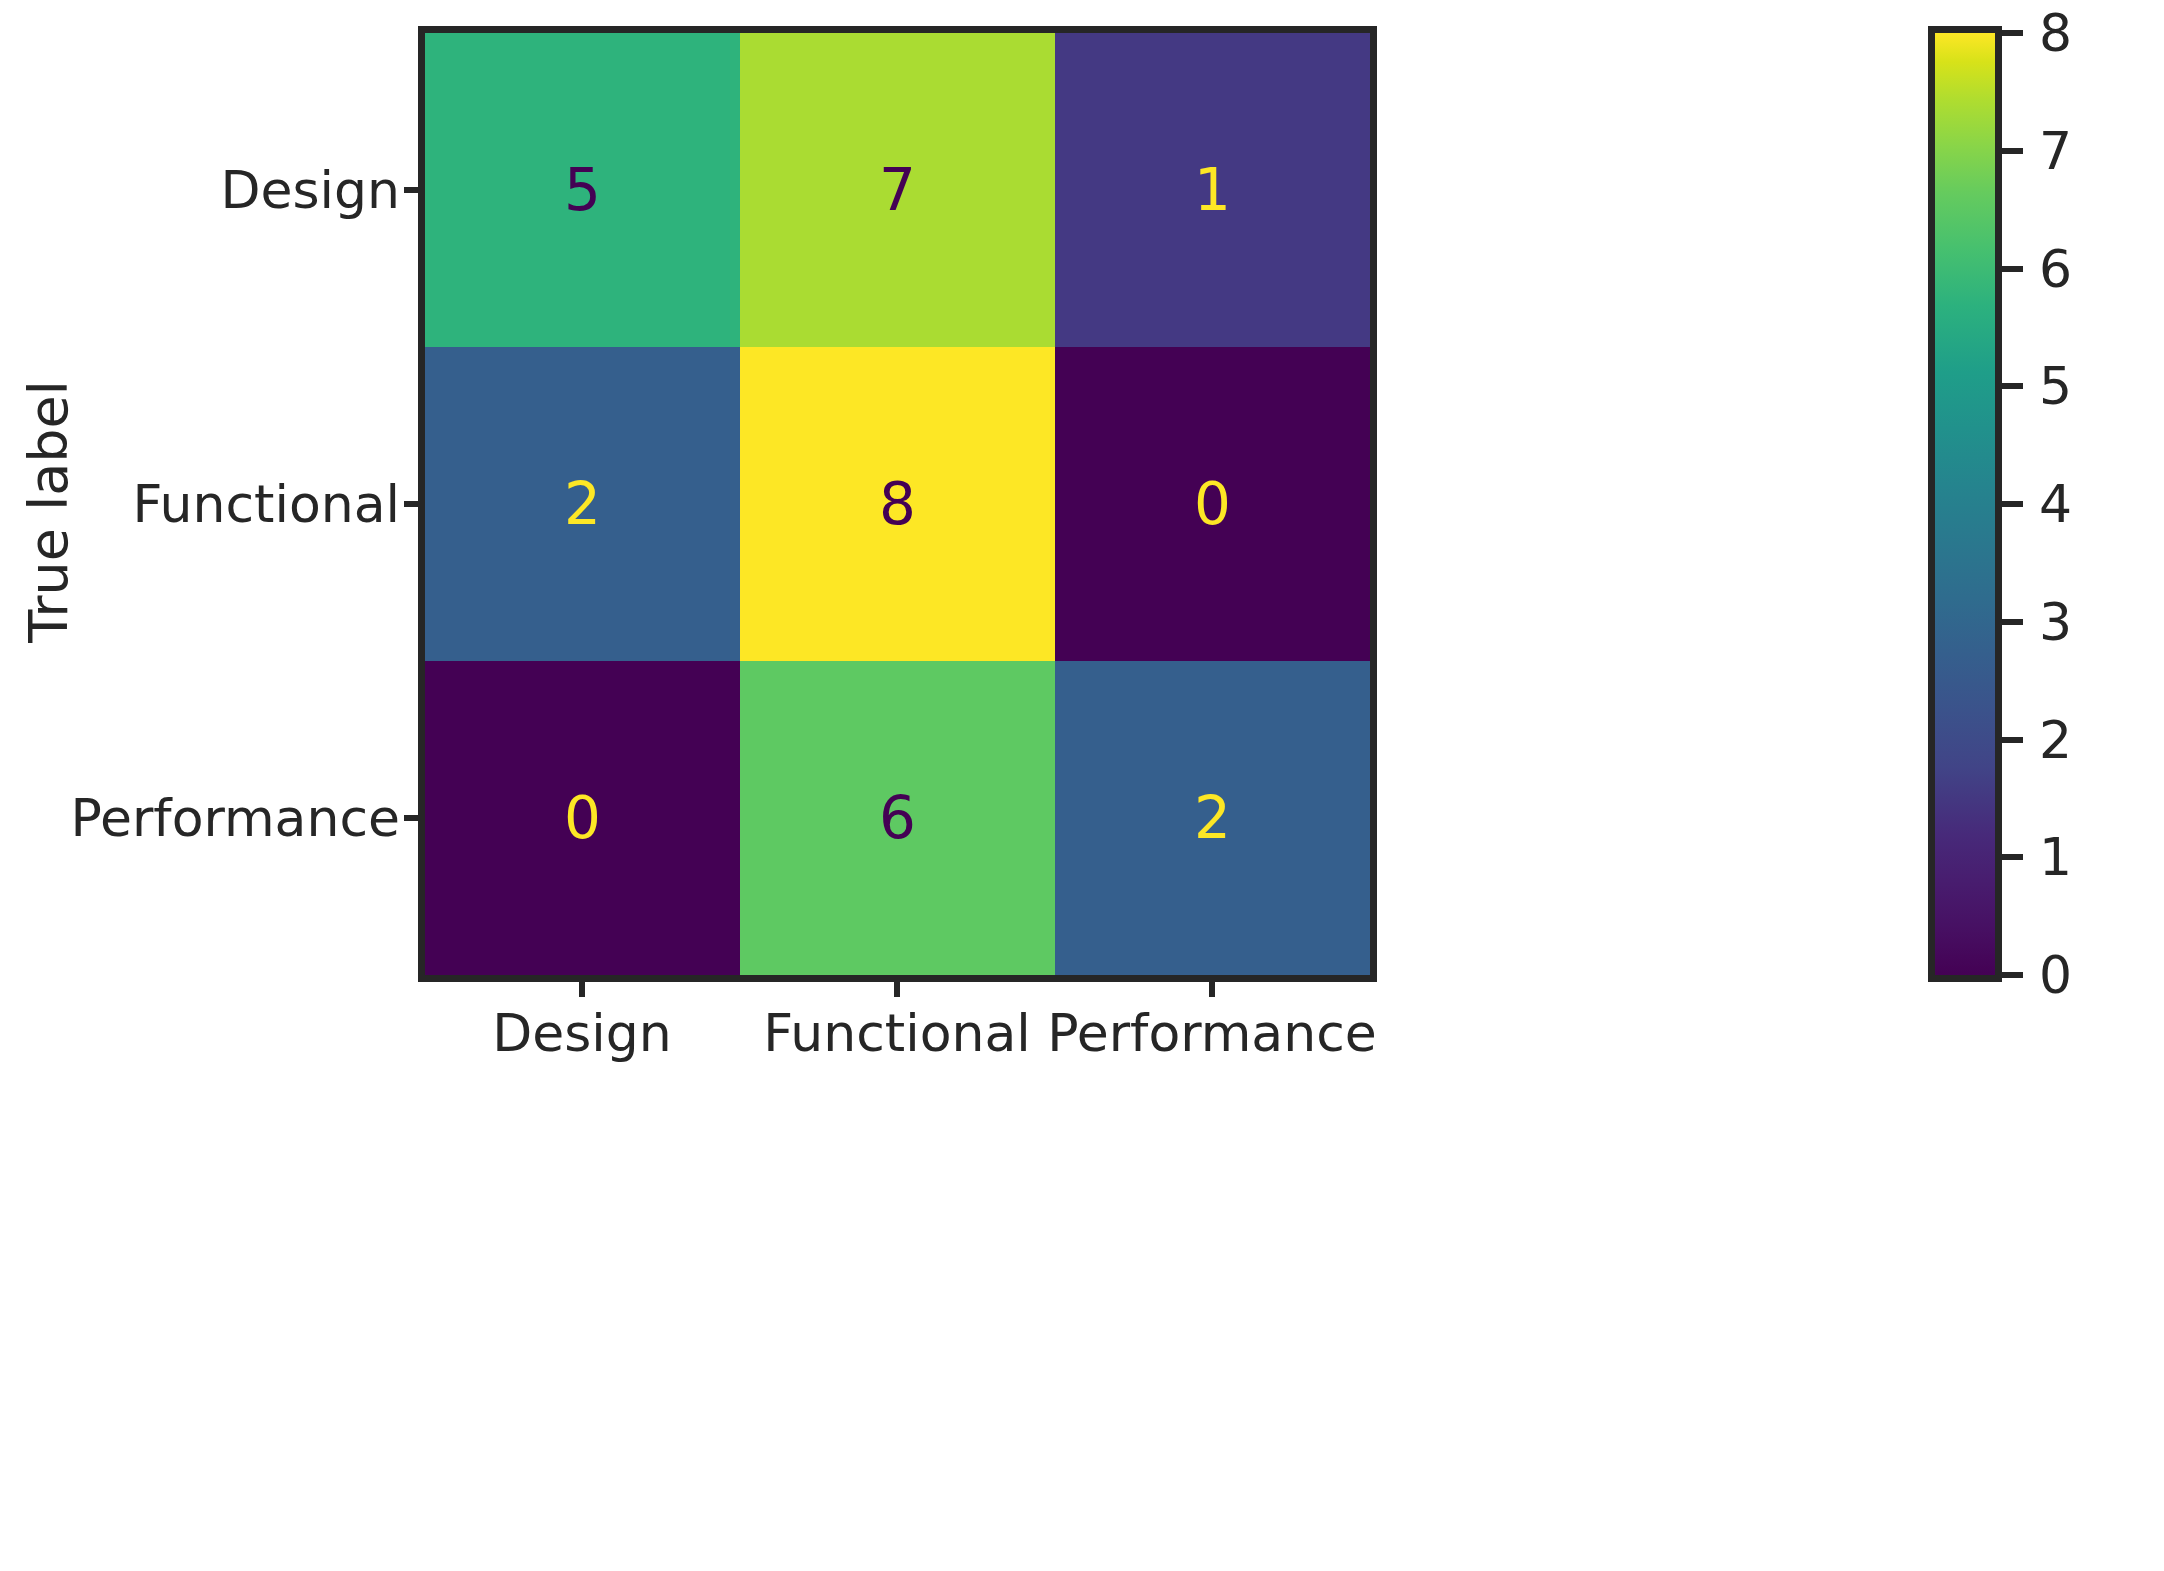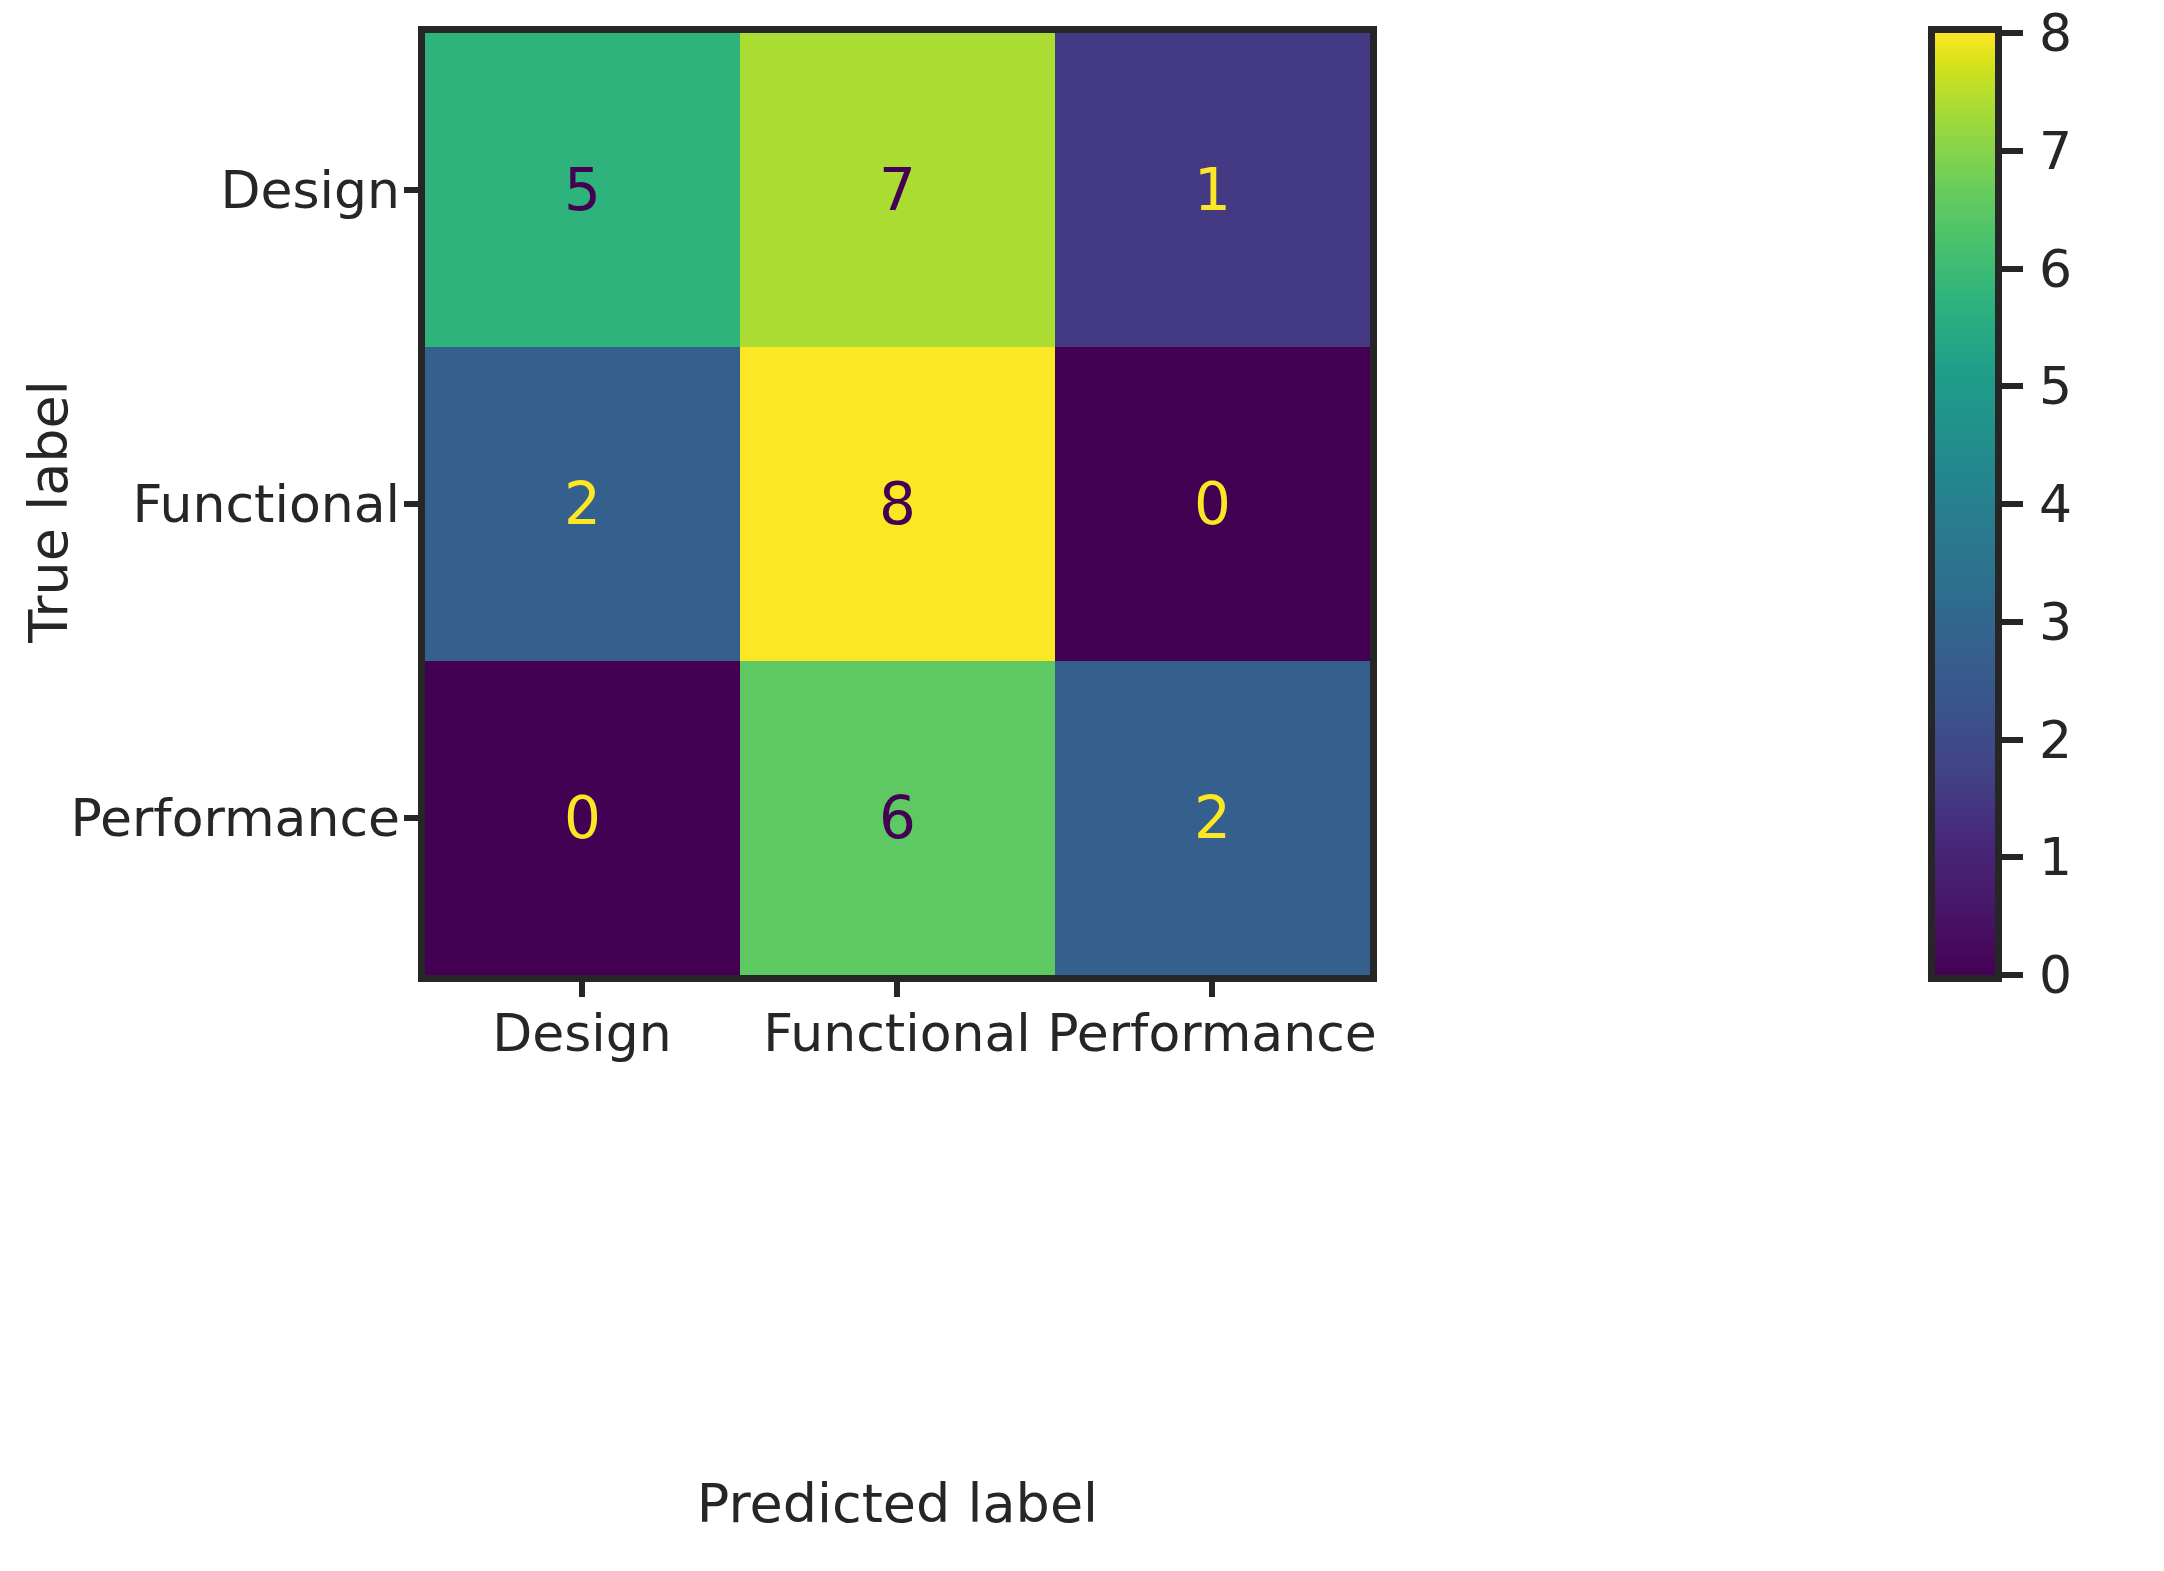--- a/index.html
+++ b/index.html
@@ -230,21 +230,20 @@
 
   <div class="xtickmark" style="left:582px;"></div>
   <div class="xtick" style="left:582px;">Design</div>
 
   <div class="xtickmark" style="left:897px;"></div>
   <div class="xtick" style="left:897px;">Functional</div>
 
   <div class="xtickmark" style="left:1212px;"></div>
   <div class="xtick" style="left:1212px;">Performance</div>
 
-  <div class="xlabel">Predicted label</div>
 
   <div id="colorbar-wrap">
     <div id="colorbar-gradient"></div>
 
     <div class="cbtickmark" style="top:0px;"></div>
     <div class="cbtick" style="top:0px;">8</div>
 
     <div class="cbtickmark" style="top:117.75px;"></div>
     <div class="cbtick" style="top:117.75px;">7</div>
 

